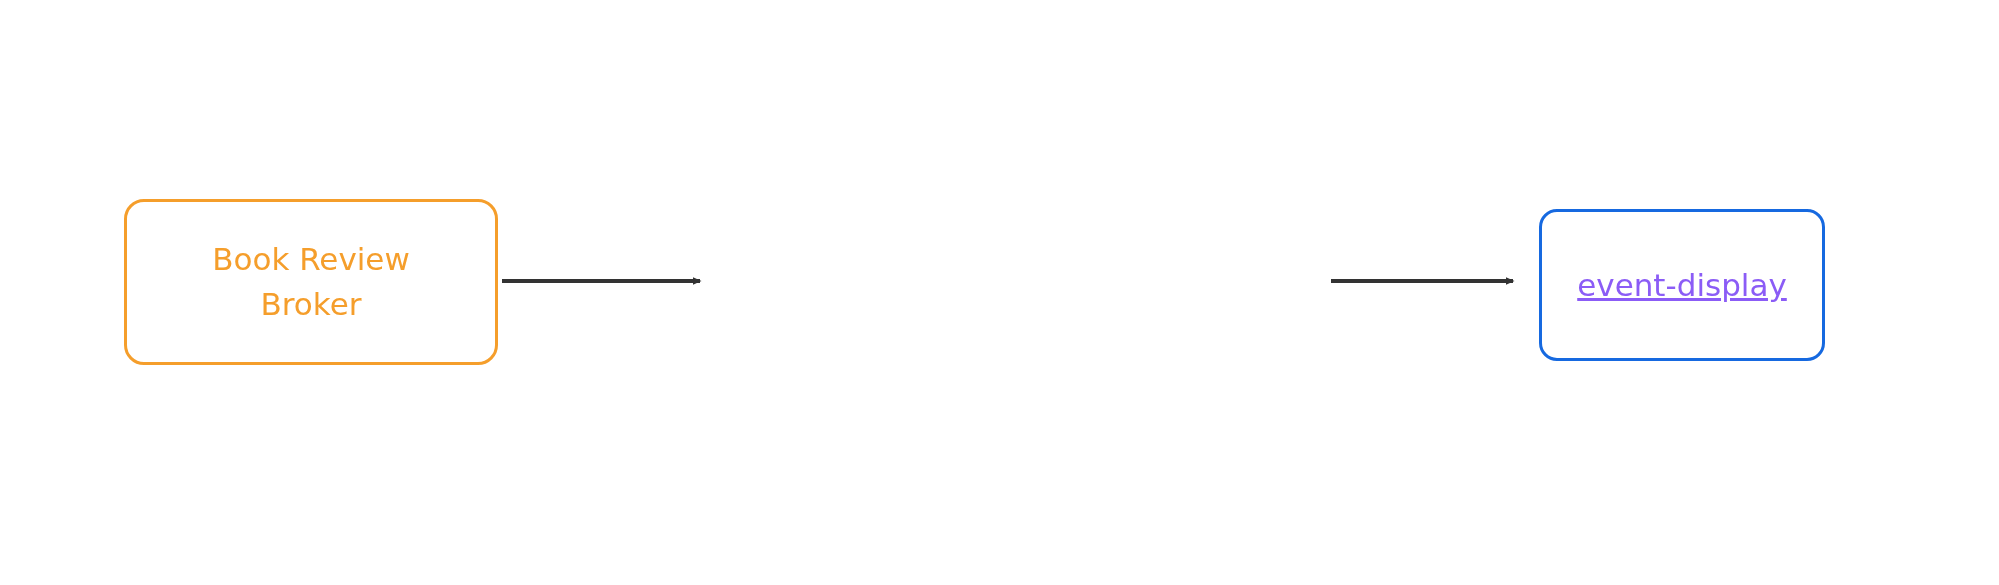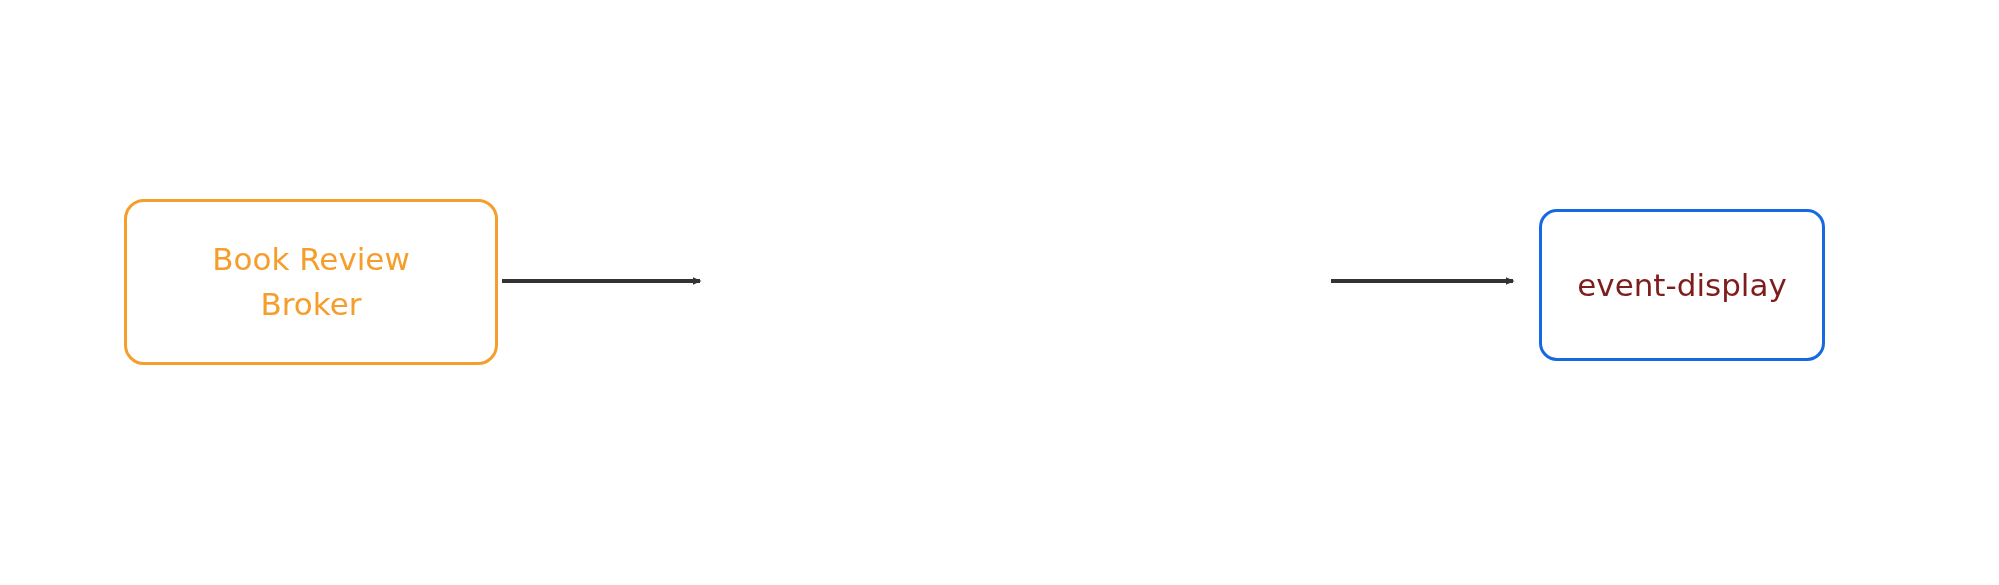--- a/index.html
+++ b/index.html
@@ -78,17 +78,17 @@
       <line class="edge-stroke" x1="1331" y1="281" x2="1513" y2="281" stroke-width="4" marker-end="url(#arrowhead)" stroke="#333333"></line>
     </g>
   </svg>
 
   <div class="node node-broker" style="border-color: rgb(245, 158, 43); color: rgb(245, 158, 43);">
     <span>Book Review
 Broker</span>
   </div>
 
 
-  <div class="node node-event-display" style="border-color: rgb(22, 105, 224); color: #7f1d1d;">
+  <div class="node node-event-display" style="border-color: rgb(22, 105, 224); color: #8b5cf6; text-decoration: underline;">
     <span>event-display</span>
   </div>
 
 </div>
 
 </body></html>

